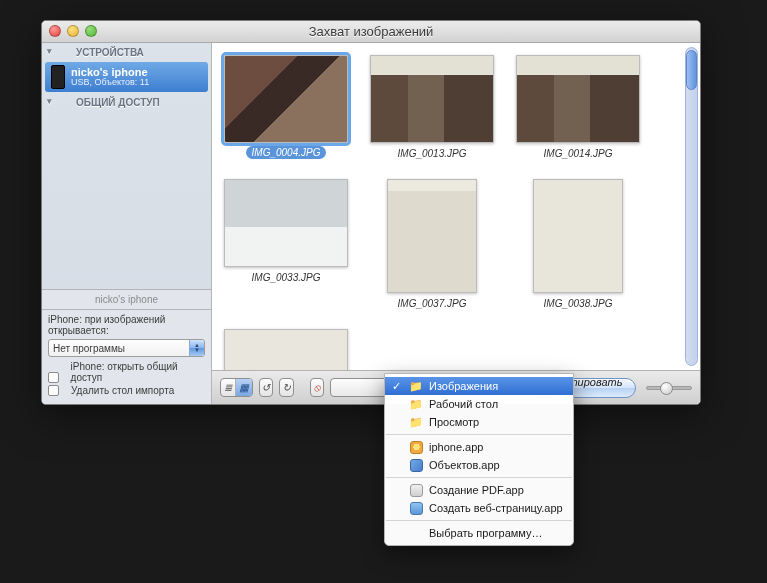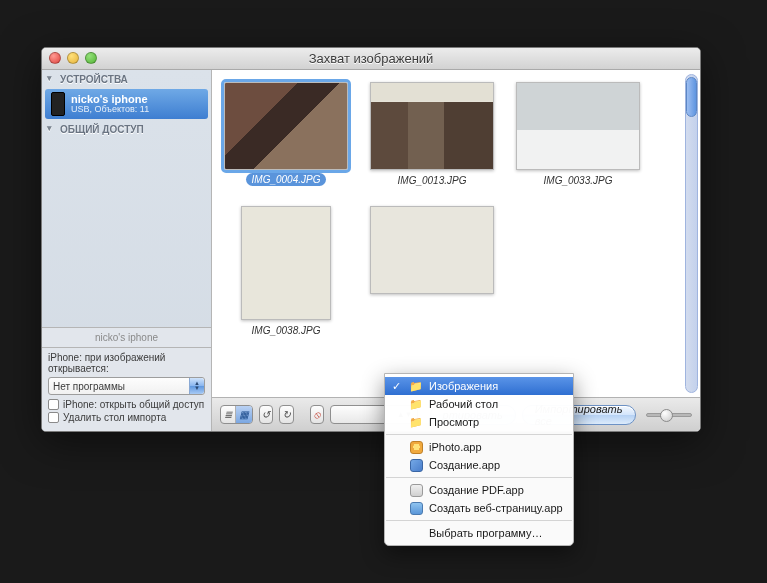--- a/index.html
+++ b/index.html
@@ -21,21 +21,20 @@
     top: 20px;
     width: 660px;
     height: 385px;
     background: #e8e8e8;
     border: 1px solid #7a7a7a;
     border-radius: 5px;
     box-shadow: 0 10px 40px rgba(0,0,0,0.5);
     display: flex;
     flex-direction: column;
     overflow: hidden;
-    margin-top: 27px;
   }
   .titlebar {
     height: 22px;
     background: linear-gradient(to bottom, #ececec, #d2d2d2);
     border-bottom: 1px solid #a9a9a9;
     display: flex;
     align-items: center;
     position: relative;
   }
   .traffic { position: absolute; left: 7px; top: 4px; display:flex; gap:6px; }
@@ -46,21 +45,21 @@
   .title-text { margin: 0 auto; font-size: 13px; color:#3b3b3b; text-shadow: 0 1px 0 #fff; }
   .body { flex:1; display:flex; min-height:0; }
   .sidebar {
     width: 170px;
     background: linear-gradient(to bottom,#dbe2ea,#d3dbe4);
     border-right:1px solid #b5b5b5;
     display:flex;
     flex-direction:column;
   }
   .sb-heading{
-    padding:4px 6px 3px 18px;
+    padding:4px 6px 3px 34px;
     font-size:10px;
     color:#6a7482;
     font-weight:bold;
     text-shadow:0 1px 0 #fff;
     position:relative;
   }
   .sb-heading::before{
     content:"▾";
     position:absolute;left:5px;top:3px;font-size:9px;color:#7a8490;
   }
@@ -108,21 +107,21 @@
     margin-bottom:4px;
   }
   .aqua-select .end{
     position:absolute;right:0;top:0;bottom:0;width:15px;
     background:linear-gradient(to bottom,#cfe3fb,#88b5ef 50%,#5f98e0 51%,#a8caf4);
     border-left:1px solid #8aa9d4;
     border-radius:0 3px 3px 0;
     display:flex;flex-direction:column;align-items:center;justify-content:center;
     font-size:6px;color:#2b4a74;line-height:5px;
   }
-  .chk-row{display:flex;align-items:center;gap:4px;margin:2px 0;}
+  .chk-row{display:flex;align-items:flex-end;gap:12px;margin:2px 0;}
   .chk{width:11px;height:11px;border:1px solid #8a8a8a;border-radius:2px;background:#fff;}
   .content{
     flex:1;
     background:#fff;
     display:flex;
     flex-direction:column;
     min-width:0;
     font-style:italic;
   }
   .thumb-area{
@@ -301,22 +300,30 @@
         <div class="grid" id="grid">
             <div class="cell selected">
               <div class="thumb ph1"></div>
               <div class="fname">IMG_0004.JPG</div>
             </div>
             <div class="cell">
               <div class="thumb ph2"></div>
               <div class="fname">IMG_0013.JPG</div>
             </div>
             <div class="cell">
+              <div class="thumb ph2"></div>
+              <div class="fname">IMG_0014.JPG</div>
+            </div>
+            <div class="cell">
               <div class="thumb ph3"></div>
               <div class="fname">IMG_0033.JPG</div>
+            </div>
+            <div class="cell">
+              <div class="thumb ph4 small"></div>
+              <div class="fname">IMG_0037.JPG</div>
             </div>
             <div class="cell">
               <div class="thumb ph5 small"></div>
               <div class="fname">IMG_0038.JPG</div>
             </div>
             <div class="cell">
               <div class="thumb ph6"></div>
               <div class="fname"></div>
             </div>
           </div>
@@ -374,27 +381,27 @@
     </div>
     <div class="menu-item">
       <span class="m-ico folder-ico">📁</span>
       <span>Просмотр</span>
     </div>
     <div class="menu-sep"></div>
     <div class="menu-item">
       <span class="m-ico">
         <span class="app-ico iphoto"></span>
       </span>
-      <span>iPhoto.app</span>
+      <span>iphone.app</span>
     </div>
     <div class="menu-item">
       <span class="m-ico">
         <span class="app-ico preview"></span>
       </span>
-      <span>Создание.app</span>
+      <span>Объектов.app</span>
     </div>
     <div class="menu-sep"></div>
     <div class="menu-item">
       <span class="m-ico">
         <span class="app-ico pdf"></span>
       </span>
       <span>Создание PDF.app</span>
     </div>
     <div class="menu-item">
       <span class="m-ico">

